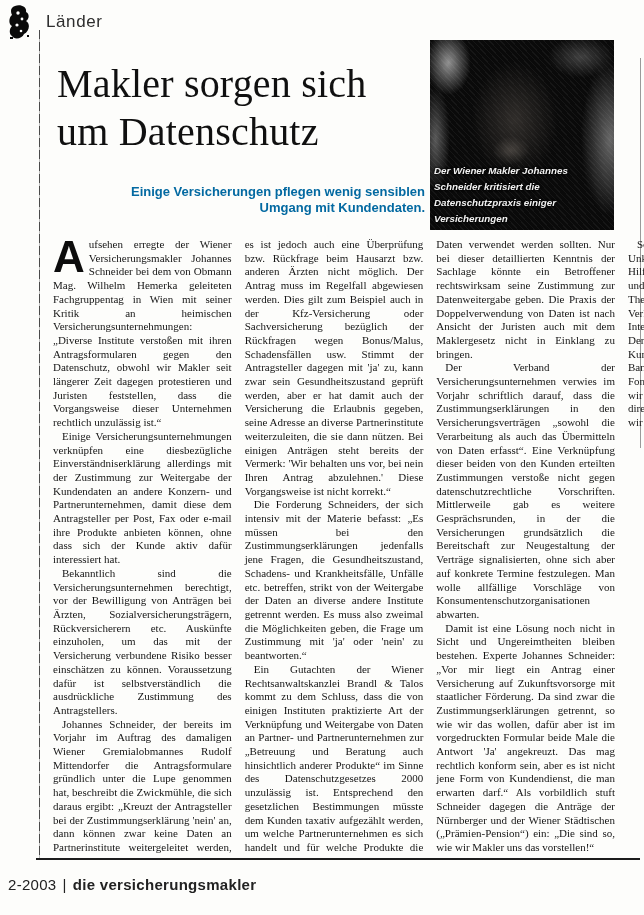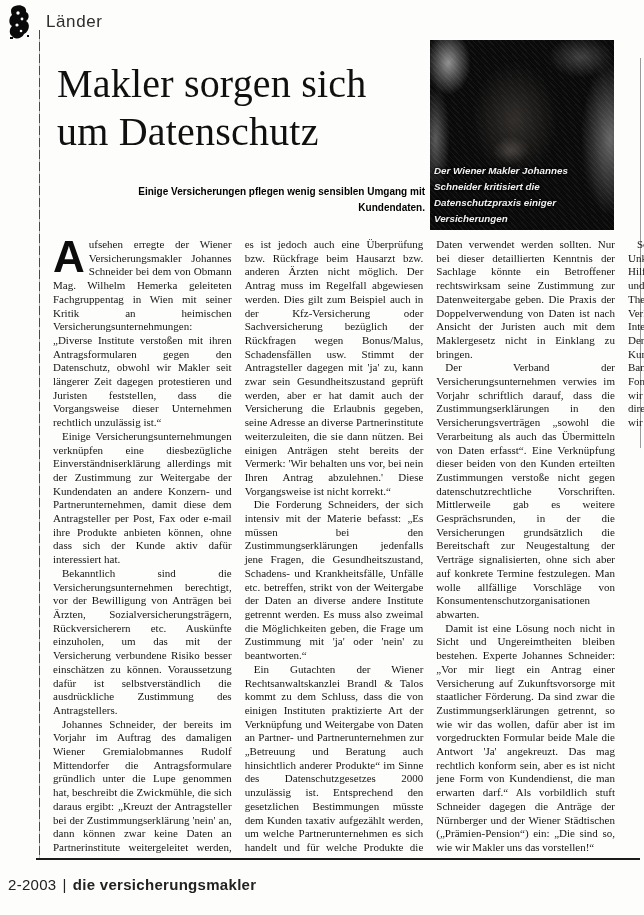--- a/index.html
+++ b/index.html
@@ -47,21 +47,21 @@
   .title {
     position: absolute; left: 57px; top: 60px; width: 380px;
     font-family: "Liberation Serif", serif;
     font-size: 40px; line-height: 48px; font-weight: 400;
     letter-spacing: 0.2px; color: #101010;
   }
   .subtitle {
     position: absolute; left: 125px; top: 184px; width: 300px;
     text-align: right;
     font-family: "Liberation Sans", sans-serif;
-    font-weight: 700; font-size: 10px; line-height: 15.5px; color: #000000;
+    font-weight: 700; font-size: 13px; line-height: 15.5px; color: #0369a1;
   }
 
   
   .photo {
     position: absolute; left: 430px; top: 40px;
     width: 184px; height: 190px;
     background-color: #0a0a0a;
     background-image:
       radial-gradient(ellipse 36px 52px at 10% 12%, rgba(255,255,255,.55), transparent 62%),
       radial-gradient(ellipse 22px 80px at 3% 52%, rgba(255,255,255,.32), transparent 65%),

